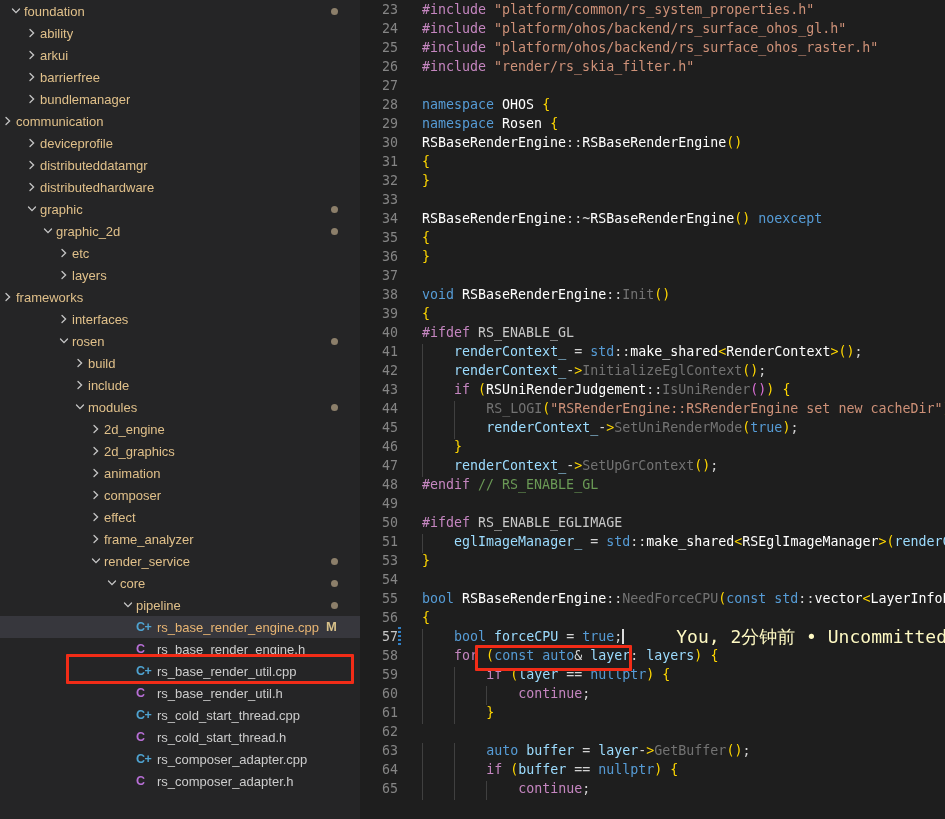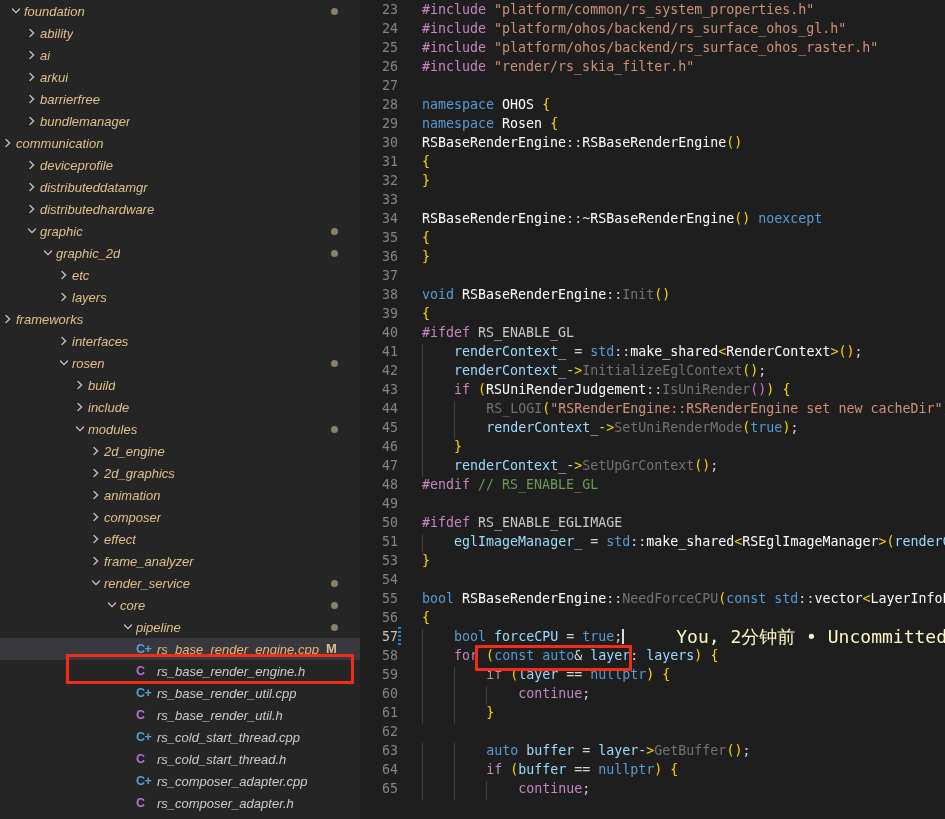--- a/index.html
+++ b/index.html
@@ -40,21 +40,21 @@
     width: 18px; min-width: 18px;
     font-size: 12.5px;
     font-weight: bold;
     font-family: "Liberation Sans", sans-serif;
     text-align: left;
     letter-spacing: -0.5px;
     margin-right: 3px;
   }
   .icon-cpp { color: #4fa3d1; }
   .icon-h   { color: #b86fd6; }
-  .tree-row .label { overflow: hidden; text-overflow: ellipsis; font-style: italic; }
+  .tree-row .label { overflow: hidden; text-overflow: ellipsis; }
   .tree-row.folder > .label { color: #e0c08a; }
   .tree-row.file > .label { color: #cccccc; }
   .tree-row.selected > .label { color: #e8b573; }
   .tree-row .dot {
     position: absolute; left: 331px; top: 8px;
     width: 7px; height: 7px; border-radius: 50%;
     background: #8c7f6a;
   }
   .tree-row .badge-m {
     position: absolute; left: 326px; top: 3px;
@@ -146,28 +146,20 @@
         <span class="label">foundation</span>
         <span class="dot"></span>
       </div>
       <div class="tree-row folder" style="padding-left:24px">
         <span class="twisty">
           <svg width="10" height="10" viewBox="0 0 10 10">
             <path d="M3 1.5 L6.6 5 L3 8.5" fill="none" stroke="#c5c5c5" stroke-width="1.3" stroke-linecap="round"></path>
           </svg>
         </span>
         <span class="label">ability</span>
-      </div>
-      <div class="tree-row folder" style="padding-left:24px">
-        <span class="twisty">
-          <svg width="10" height="10" viewBox="0 0 10 10">
-            <path d="M3 1.5 L6.6 5 L3 8.5" fill="none" stroke="#c5c5c5" stroke-width="1.3" stroke-linecap="round"></path>
-          </svg>
-        </span>
-        <span class="label">ai</span>
       </div>
       <div class="tree-row folder" style="padding-left:24px">
         <span class="twisty">
           <svg width="10" height="10" viewBox="0 0 10 10">
             <path d="M3 1.5 L6.6 5 L3 8.5" fill="none" stroke="#c5c5c5" stroke-width="1.3" stroke-linecap="round"></path>
           </svg>
         </span>
         <span class="label">arkui</span>
       </div>
       <div class="tree-row folder" style="padding-left:24px">

